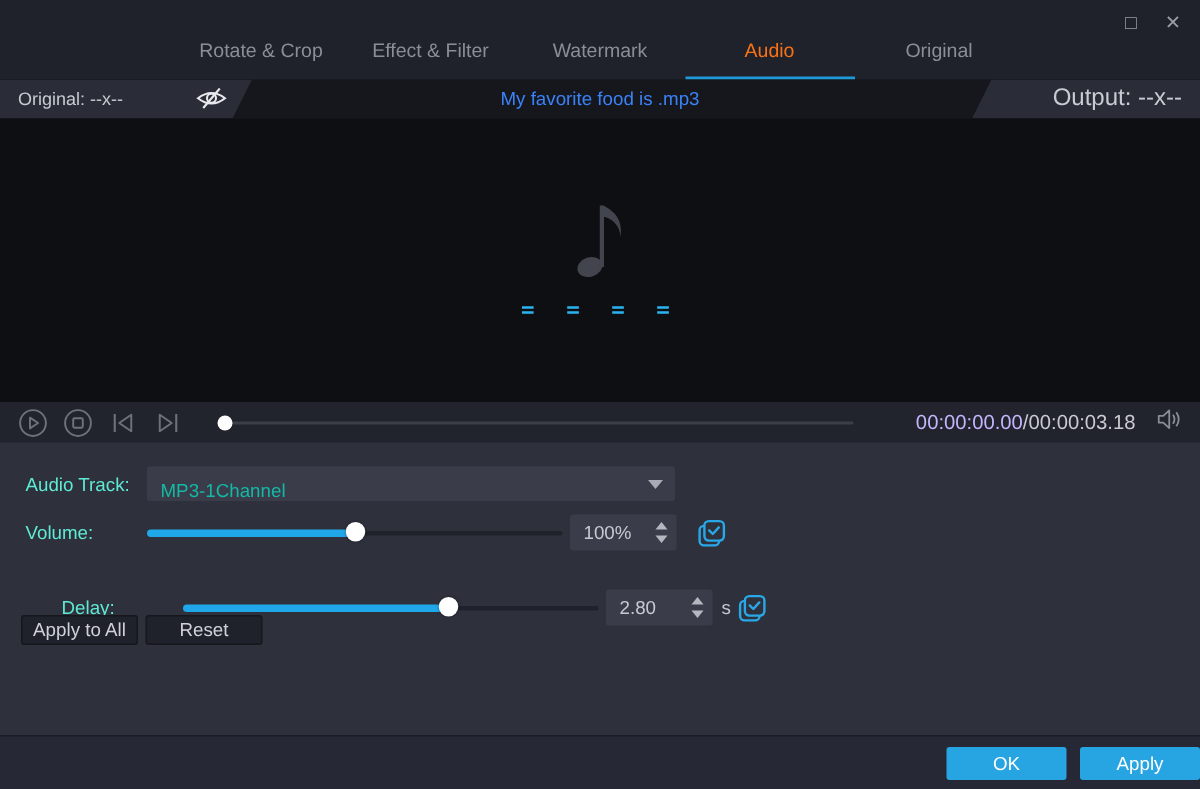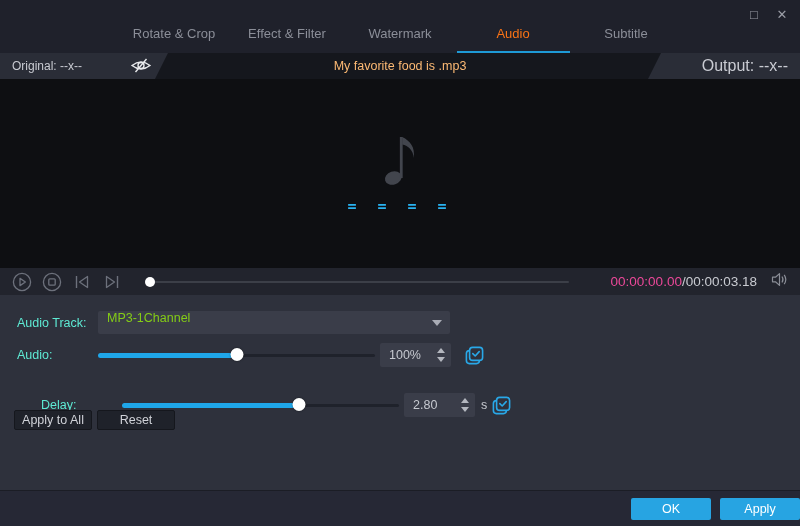--- a/index.html
+++ b/index.html
@@ -19,44 +19,44 @@
   .infobar { height:26px; background:#15171d; position:relative; flex:none; }
   .info-left { position:absolute; left:0; top:0; height:100%; width:168px; background:#2a2d37;
     clip-path:polygon(0 0, 100% 0, calc(100% - 13px) 100%, 0 100%);
     display:flex; align-items:center; padding-left:12px; gap:0; }
   .info-left .lbl { color:#c9cbd2; font-size:12px; }
   .eye-wrap { position:absolute; left:130px; top:4px; }
   .info-right { position:absolute; right:0; top:0; height:100%; width:152px; background:#2a2d37;
     clip-path:polygon(13px 0, 100% 0, 100% 100%, 0 100%);
     display:flex; align-items:center; justify-content:flex-end; padding-right:12px; }
   .info-right .lbl { color:#c9cbd2; font-size:16px; }
-  .info-title { position:absolute; left:0; right:0; top:0; height:100%; display:flex; align-items:center; justify-content:center; color:#fdba74; font-size:12.5px; pointer-events:none; }
+  .info-title { position:absolute; left:0; right:0; top:0; height:100%; display:flex; align-items:center; justify-content:center; color:#3b82f6; font-size:12.5px; pointer-events:none; }
 
   
   .preview { height:189px; background:#0e0f12; position:relative; flex:none; }
   .note-wrap { position:absolute; left:50%; top:52px; transform:translateX(-47%); }
   .dashes { position:absolute; left:50%; top:118px; transform:translateX(-50%); color:#29b2f0; font-weight:bold; font-size:15px; letter-spacing:6px; font-family:"DejaVu Sans Mono", monospace; }
 
   
   .playerbar { height:27px; background:#22242d; display:flex; align-items:center; padding:0 12px; gap:10px; flex:none; }
   .pbtn { width:20px; height:20px; display:flex; align-items:center; justify-content:center; flex:none; }
   .seek { flex:1; margin-left:18px; margin-right:16px; position:relative; height:12px; }
   .seek-track { position:absolute; top:5px; left:0; right:0; height:2px; background:#3c3f48; border-radius:1px; }
   .seek-fill { position:absolute; top:5px; left:0; height:2px; background:#1fa7ea; border-radius:1px; }
   .seek-handle { position:absolute; top:1px; width:10px; height:10px; background:#ffffff; border-radius:50%; transform:translateX(-50%); }
   .time { font-size:13.5px; white-space:nowrap; flex:none; }
-  .time .cur { color:#ec4899;margin-left:16px; }
+  .time .cur { color:#c4b5fd;margin-left:16px; }
   .time .sep, .time .tot { color:#c9cbd1; }
   .vol-wrap { flex:none; margin-left:4px; }
 
   
   .panel { height:195px; background:#2e313c; position:relative; flex:none; }
   .row { position:absolute; left:17px; display:flex; align-items:center; }
   .row-label { width:81px; color:#5eead4; font-size:12.5px; flex:none; }
-  .dropdown { width:352px; height:23px; background:#3a3d49; border-radius:2px; display:flex; align-items:flex-start; padding:0 9px; color:#84cc16; font-size:12.5px; position:relative; }
+  .dropdown { width:352px; height:23px; background:#3a3d49; border-radius:2px; display:flex; align-items:flex-end; padding:0 9px; color:#14b8a6; font-size:12.5px; position:relative; }
   .dropdown .dd-arrow { position:absolute; right:8px; top:50%; transform:translateY(-50%); width:0; height:0; border-left:5px solid transparent; border-right:5px solid transparent; border-top:6px solid #a9acb5; }
   .slider { position:relative; width:277px; height:14px; flex:none; }
   .slider .track { position:absolute; top:6px; left:0; right:0; height:3px; background:#1f222b; border-radius:2px; }
   .slider .fill { position:absolute; top:5px; left:0; height:5px; background:#1fa7ea; border-radius:3px; }
   .slider .handle { position:absolute; top:0; width:13px; height:13px; background:#ffffff; border-radius:50%; transform:translateX(-50%); box-shadow:0 0 2px rgba(0,0,0,.5); }
   .spinner { margin-left:5px; width:71px; height:24px; background:#3a3d49; border-radius:2px; display:flex; align-items:center; position:relative; flex:none; }
   .spinner .val { padding-left:9px; color:#c6c9d0; font-size:12.5px; }
   .spin-arrows { position:absolute; right:6px; top:0; height:100%; display:flex; flex-direction:column; justify-content:center; gap:4px; }
   .arrow-up { width:0; height:0; border-left:4.5px solid transparent; border-right:4.5px solid transparent; border-bottom:5px solid #b4b7bf; }
   .arrow-down { width:0; height:0; border-left:4.5px solid transparent; border-right:4.5px solid transparent; border-top:5px solid #b4b7bf; }
@@ -72,21 +72,21 @@
 <body>
 
 <div class="window">
 
   <div class="tabbar">
     <div class="tabs">
       <div class="tab">Rotate &amp; Crop</div>
       <div class="tab">Effect &amp; Filter</div>
       <div class="tab">Watermark</div>
       <div class="tab active">Audio</div>
-      <div class="tab">Subtitle</div>
+      <div class="tab">Original</div>
     </div>
     <div class="win-controls">
       <div class="win-btn">□</div>
       <div class="win-btn">✕</div>
     </div>
   </div>
 
   <div class="infobar">
     <div class="info-title">My favorite food is .mp3</div>
     <div class="info-left">
@@ -163,21 +163,21 @@
 
     <div class="row" style="top:16px;">
       <div class="row-label">Audio Track:</div>
       <div class="dropdown">
         <span>MP3-1Channel</span>
         <span class="dd-arrow"></span>
       </div>
     </div>
 
     <div class="row" style="top:48px;">
-      <div class="row-label">Audio:</div>
+      <div class="row-label">Volume:</div>
       <div class="slider">
         <div class="track"></div>
         <div class="fill" style="width: 50%;"></div>
         <div class="handle" style="left: 50%;"></div>
       </div>
       <div class="spinner">
         <span class="val">100%</span>
         <span class="spin-arrows">
           <span class="arrow-up"></span>
           <span class="arrow-down"></span>

